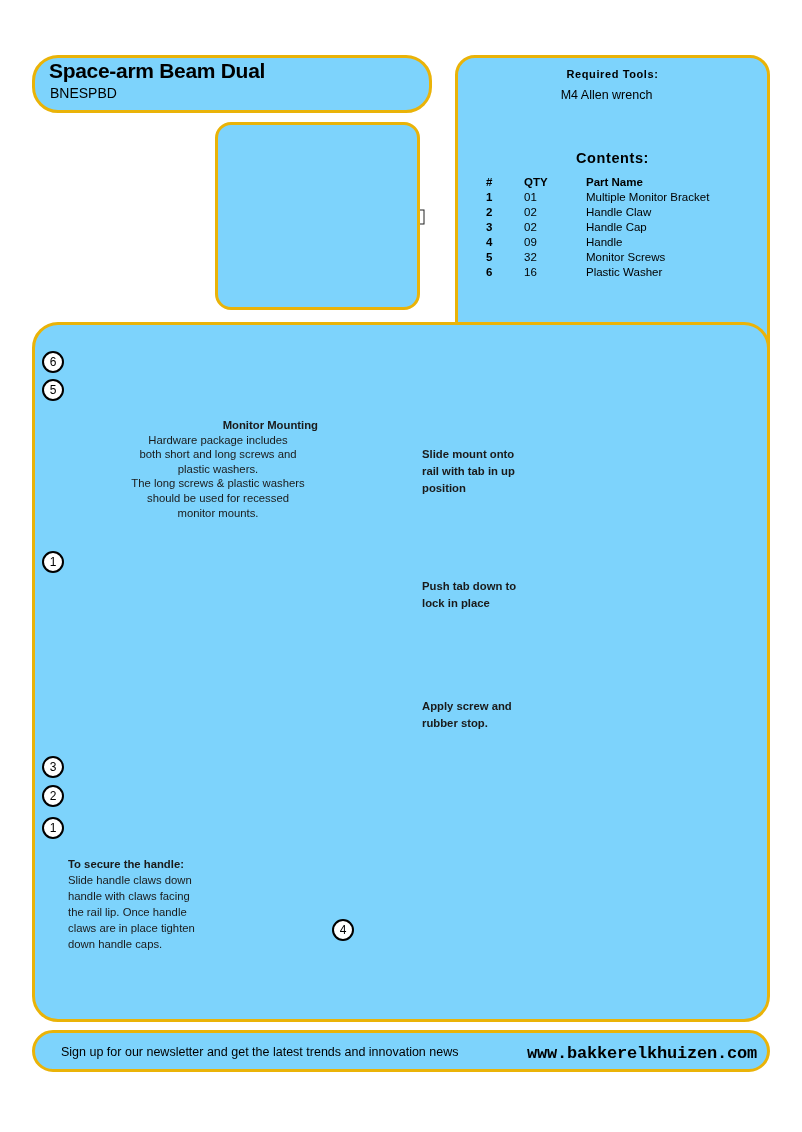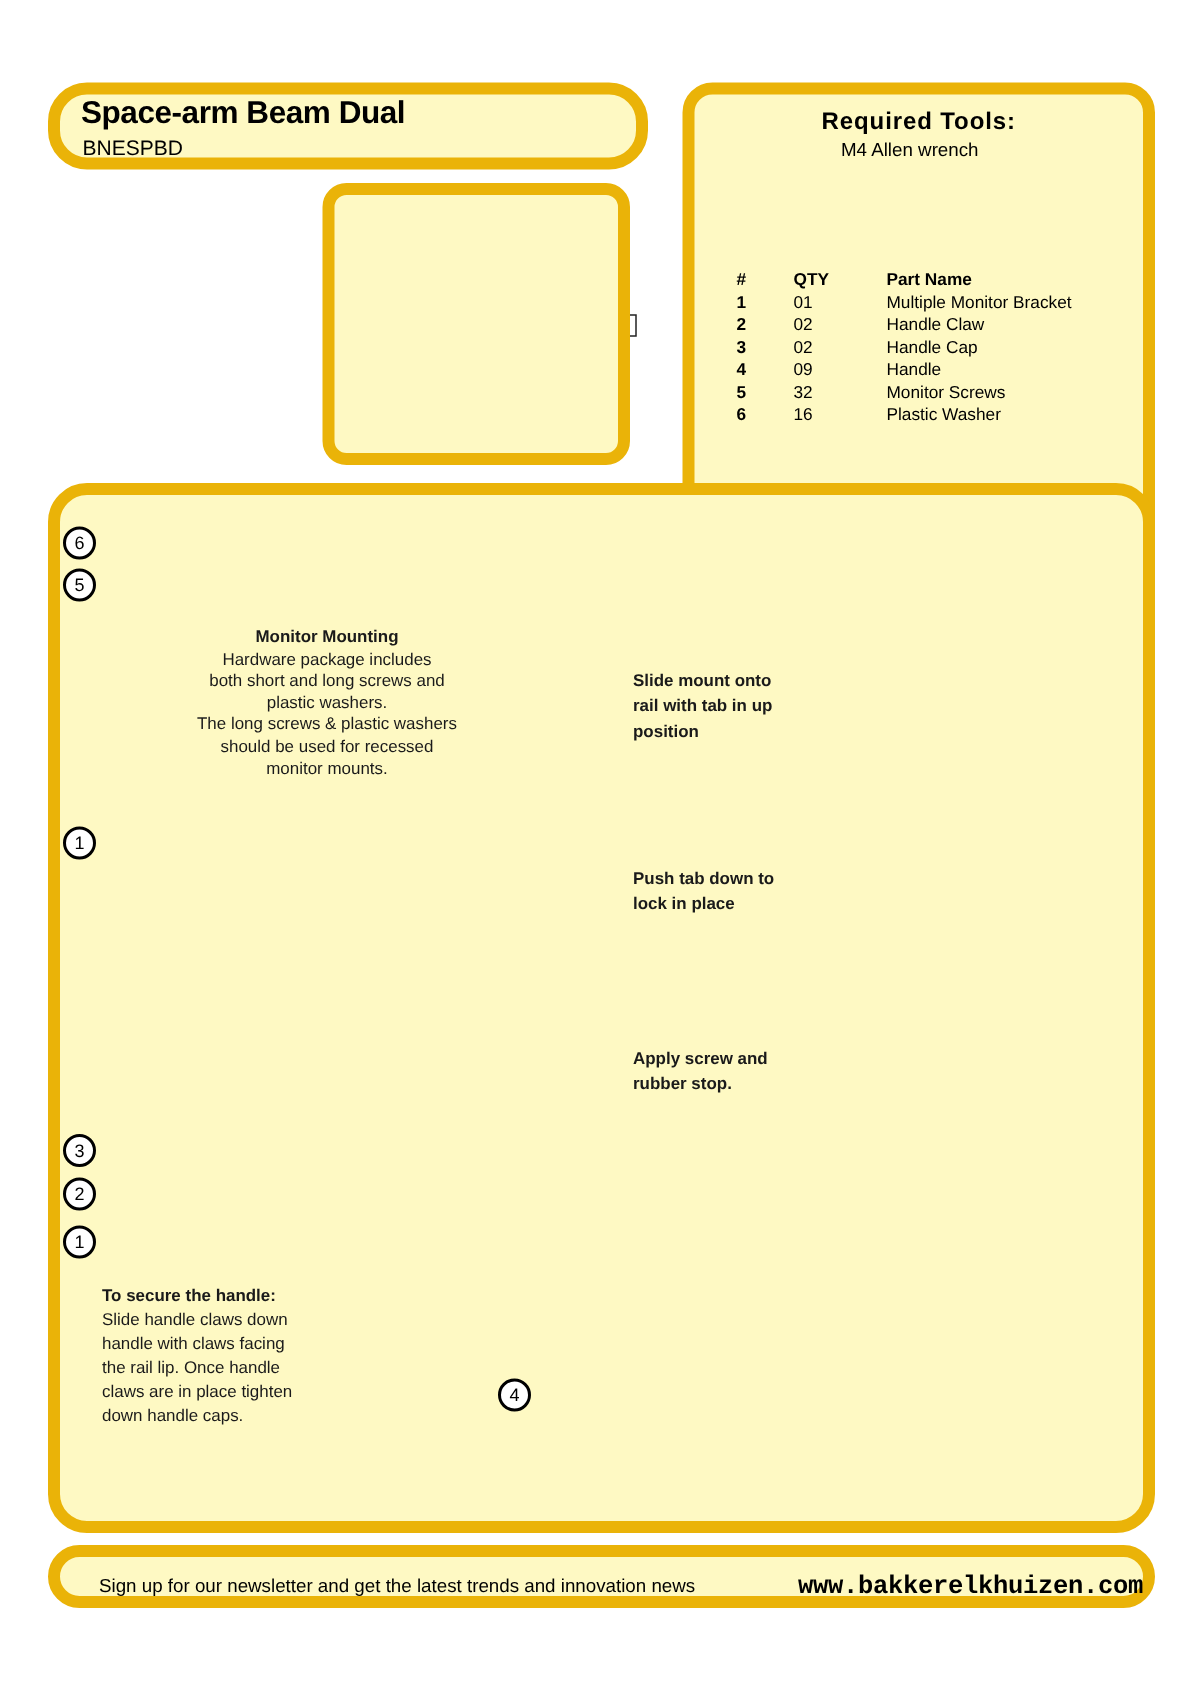--- a/index.html
+++ b/index.html
@@ -15,23 +15,23 @@
     color: #000;
     overflow: hidden;
   }
   .page {
     position: absolute;
     inset: 0;
   }
   
   .panel {
     position: absolute;
-    border: 8px solid #eab308;
+    border: 3px solid #eab308;
     border-radius: 22px;
-    background: #fef9c3;
+    background: #7dd3fc;
     box-sizing: border-box;
   }
   #title-panel   { left: 32px;  top: 55px;  width: 400px; height: 58px; border-radius: 26px; }
   #tools-panel   { left: 455px; top: 55px;  width: 315px; height: 330px; border-radius: 20px; }
   #parts-panel   { left: 215px; top: 122px; width: 205px; height: 188px; border-radius: 16px; }
   #main-panel    { left: 32px;  top: 322px; width: 738px; height: 700px; border-radius: 26px; }
   #footer-panel  { left: 32px;  top: 1030px;width: 738px; height: 42px; border-radius: 21px; }
 
   
   #title-main {
@@ -44,21 +44,21 @@
   #title-sub {
     position: absolute;
     left: 15px; top: 27px;
     font-size: 14px;
   }
 
   
   .center { text-align: center; }
   #tools-head {
     position: absolute; left: 0; right: 0; top: 10px;
-    font-size: 16px; font-weight: bold; letter-spacing: 0.6px;
+    font-size: 11px; font-weight: bold; letter-spacing: 0.6px;
   }
   .tool-line {
     position: absolute; left: 0; right: 12px;
     font-size: 12.5px;
   }
   #tool-1 { top: 30px; }
   #tool-2 { top: 46px; }
   #contents-head {
     position: absolute; left: 0; right: 0; top: 92px;
     font-size: 14.5px; font-weight: bold; letter-spacing: 0.6px;
@@ -79,21 +79,21 @@
   #contents-table .c-qty { width: 62px; }
   #contents-table tbody .c-num { font-weight: bold; }
 
   
   .txt {
     position: absolute;
     font-size: 11.3px;
     line-height: 14.6px;
     color: #1a1a1a;
   }
-  .txt b, .txt .hd { font-weight: bold; }
+  .txt b, .txt .hd { font-weight: bold; text-align: right; }
   .txt.center { text-align: center; }
 
   #mount-note { left: 118px; top: 418px; width: 200px; }
   #step-1-txt { left: 422px; top: 446px; width: 95px; font-weight: bold; line-height: 17px; }
   #step-2-txt { left: 422px; top: 578px; width: 100px; font-weight: bold; line-height: 17px; }
   #step-3-txt { left: 422px; top: 698px; width: 95px; font-weight: bold; line-height: 17px; }
   #handle-txt { left: 68px;  top: 856px; width: 140px; line-height: 16px; }
   #handle-txt .hd { font-weight: bold; }
 
   
@@ -435,20 +435,21 @@
     <div id="title-main">Space-arm Beam Dual</div>
     <div id="title-sub">BNESPBD</div>
   </div>
 
   <div class="panel" id="parts-panel"></div>
 
   <div class="panel" id="tools-panel">
     <div id="tools-head" class="center">Required Tools:</div>
     <div id="tool-1" class="tool-line center">M4 Allen wrench</div>
 
+    <div id="contents-head" class="center">Contents:</div>
 
     <table id="contents-table">
       <thead>
         <tr>
           <th class="c-num">#</th>
           <th class="c-qty">QTY</th>
           <th>Part Name</th>
         </tr>
       </thead>
       <tbody>

